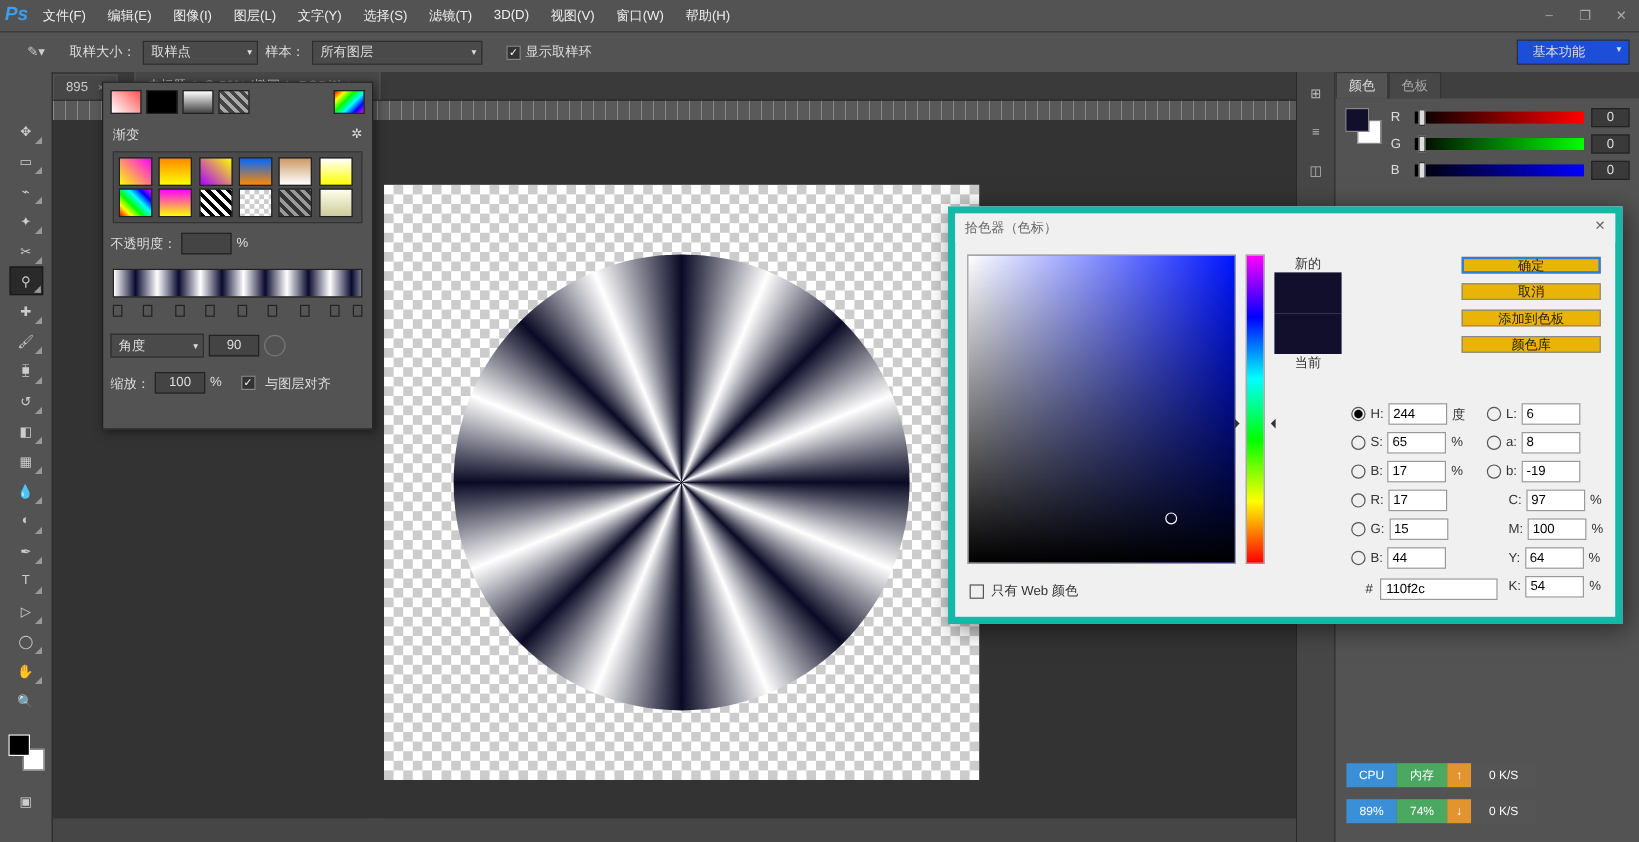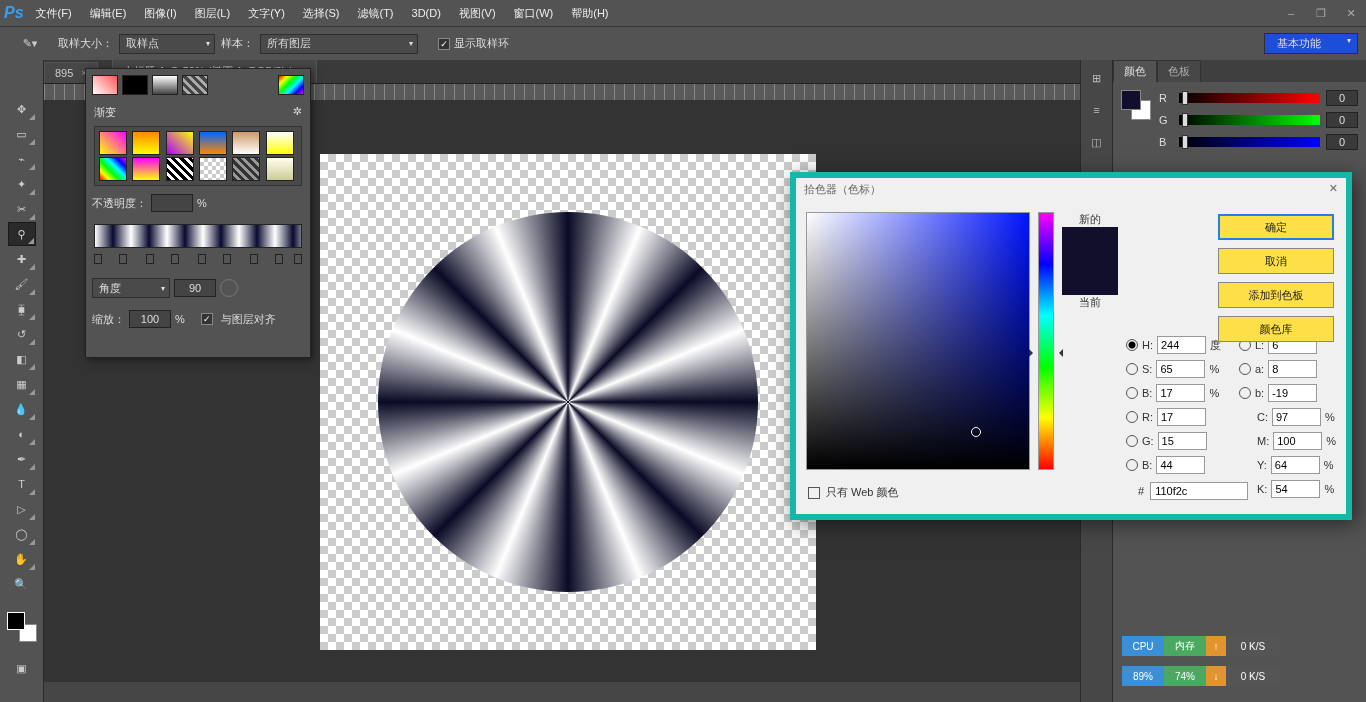--- a/index.html
+++ b/index.html
@@ -77,21 +77,21 @@
 .newcur{width:60px;display:flex;flex-direction:column;align-items:center}
 .newcur .lbl2{color:#333;font-size:11px}
 .newcur .sw2{width:56px;height:34px}
 .fields{flex:1;display:flex;gap:18px}
 .fcol{display:flex;flex-direction:column;gap:6px}
 .frow{display:flex;align-items:center;gap:4px}
 .frow input[type=text]{width:49px;height:18px;border:1px solid #999;background:#fff;color:#000;text-align:left;padding-left:3px}
 .frow .rad{width:12px;height:12px;border:1px solid #555;border-radius:50%;display:inline-block}
 .frow .rad.on{background:radial-gradient(#000 0 3px,transparent 4px)}
 .btns{position:absolute;right:12px;top:36px;width:116px;display:flex;flex-direction:column;gap:8px}
-.btn{height:26px;border:1px solid #888;background:#fde047;color:#222;display:flex;align-items:center;justify-content:center}
+.btn{height:14px;border:1px solid #888;background:#eab308;color:#222;display:flex;align-items:center;justify-content:center}
 .btn.primary{border:2px solid #2a7de1}
 .hexrow{position:absolute;left:342px;bottom:14px;display:flex;align-items:center;gap:6px}
 .hexrow input{width:98px;height:18px;border:1px solid #999;padding-left:4px}
 .webrow{position:absolute;left:12px;bottom:14px;display:flex;align-items:center;gap:6px;color:#333}
 .webrow .cb{width:12px;height:12px;border:1px solid #555}
 .status{position:absolute;right:86px;bottom:46px;display:flex}
 .status div{width:42px;height:20px;display:flex;align-items:center;justify-content:center;color:#fff;font-size:10px}
 .status .s1{background:#3a8fd6}
 .status .s2{background:#4aa860}
 .status .s3{background:#e2942f;width:20px}
@@ -118,21 +118,21 @@
     <div>❐</div>
     <div>✕</div>
   </div>
 </div>
 
 <div class="optbar">
   <span class="tool" style="margin:0 8px">✎▾</span>
   <span class="lbl">取样大小：</span>
   <span class="dd" style="width:96px">取样点</span>
   <span class="lbl">样本：</span>
-  <span class="dd" style="width:158px">所有图层</span>
+  <span class="dd" style="width:142px">所有图层</span>
   <span style="width:20px"></span>
   <span class="chk on"></span>
   <span>显示取样环</span>
   <span class="basic-badge">基本功能</span>
 </div>
 
 <div class="tabrow">
   <div class="doctab">
     <span>895</span>
     <span class="x">×</span>

